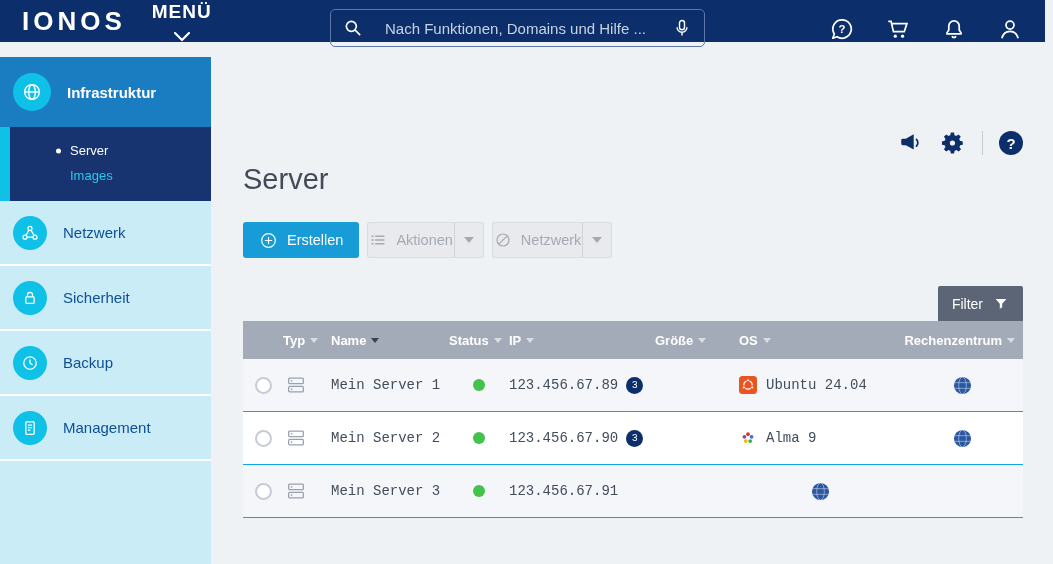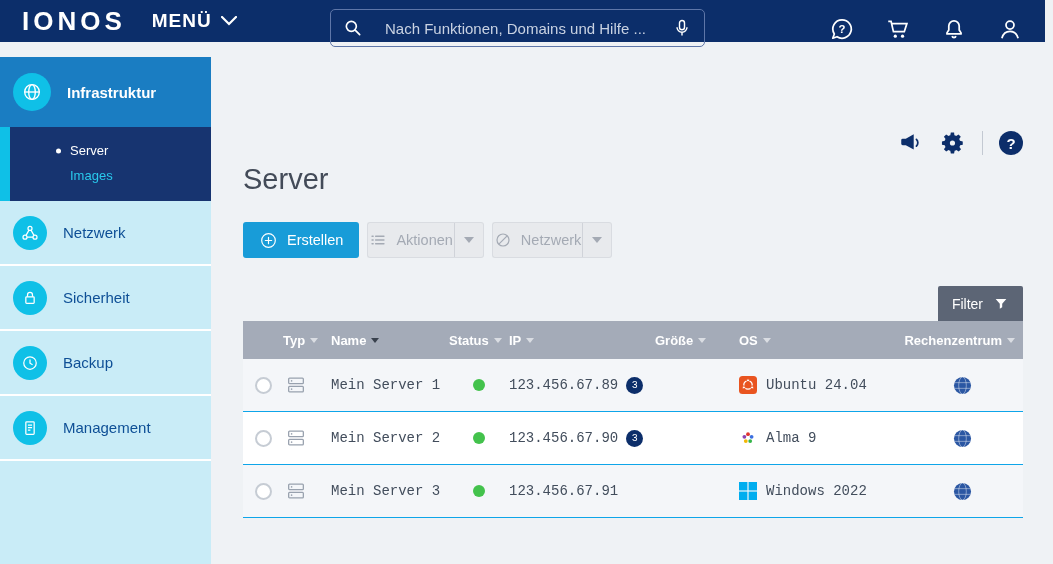--- a/index.html
+++ b/index.html
@@ -1,21 +1,21 @@
 <!DOCTYPE html>
 <html><head>
 <meta charset="utf-8">
 <style>
   html,body{margin:0;padding:0;}
   body{width:1053px;height:564px;overflow:hidden;font-family:"Liberation Sans",sans-serif;background:#eff2f5;position:relative;}
 
   
   .topbar{position:absolute;top:0;left:0;right:8px;height:42px;background:#0c2e6a;display:flex;align-items:center;z-index:5;}
   .logo{margin-left:22px;font-size:26px;font-weight:800;letter-spacing:4px;color:#fff;cursor:pointer;}
-  .menu{margin-left:26px;display:flex;align-items:center;gap:9px;color:#fff;font-size:19px;font-weight:600;letter-spacing:1px;cursor:pointer;}
+  .menu{margin-left:26px;display:flex;align-items:center;gap:9px;color:#fff;font-size:19px;font-weight:600;letter-spacing:1px;cursor:pointer;flex-direction:column;}
   .search{position:absolute;left:330px;top:9px;width:375px;height:38px;border:1px solid #5e76a8;border-radius:5px;display:flex;align-items:center;padding:0 12px;gap:20px;box-sizing:border-box;}
   .search input{flex:1;background:transparent;border:none;outline:none;color:#fff;font-size:15px;font-family:inherit;min-width:0;}
   .search input::placeholder{color:#c9d2e2;}
   .hicons{position:absolute;right:22px;top:0;height:57px;display:flex;gap:30px;align-items:center;}
   .hicon{width:26px;height:26px;cursor:pointer;display:block;}
 
   
   .sidebar{position:absolute;top:57px;left:0;bottom:0;width:211px;background:#c9ecf7;z-index:4;}
   .nav-active{height:70px;background:#1a7dc2;display:flex;align-items:center;gap:16px;padding-left:13px;cursor:pointer;}
   .nav-active .navlabel{color:#fff;font-size:15px;font-weight:600;}
@@ -354,29 +354,20 @@
           </svg>
         </div>
       <div>Mein Server 3</div>
       <div class="c-status">
           <span class="dot"></span>
         </div>
       <div class="c-ip">
           <span>123.456.67.91</span>
         </div>
       <div></div>
-      <div class="c-os">
-        <svg width="18" height="18" viewBox="0 0 18 18">
-            <rect x="0" y="0" width="8.4" height="8.4" fill="#00ADEF"></rect>
-            <rect x="9.6" y="0" width="8.4" height="8.4" fill="#00ADEF"></rect>
-            <rect x="0" y="9.6" width="8.4" height="8.4" fill="#00ADEF"></rect>
-            <rect x="9.6" y="9.6" width="8.4" height="8.4" fill="#00ADEF"></rect>
-          </svg>
-        <span>Windows 2022</span>
-      </div>
       <div class="c-rz">
           <svg width="19" height="19" viewBox="0 0 20 20">
             <circle cx="10" cy="10" r="9" fill="#2b57a3"></circle>
             <ellipse cx="10" cy="10" rx="4" ry="9" fill="none" stroke="rgba(255,255,255,.45)" stroke-width="1"></ellipse>
             <path d="M1.5 7h17M1.5 13h17" stroke="rgba(255,255,255,.45)" stroke-width="1" fill="none"></path>
           </svg>
         </div>
     </div>
   </div>
 

